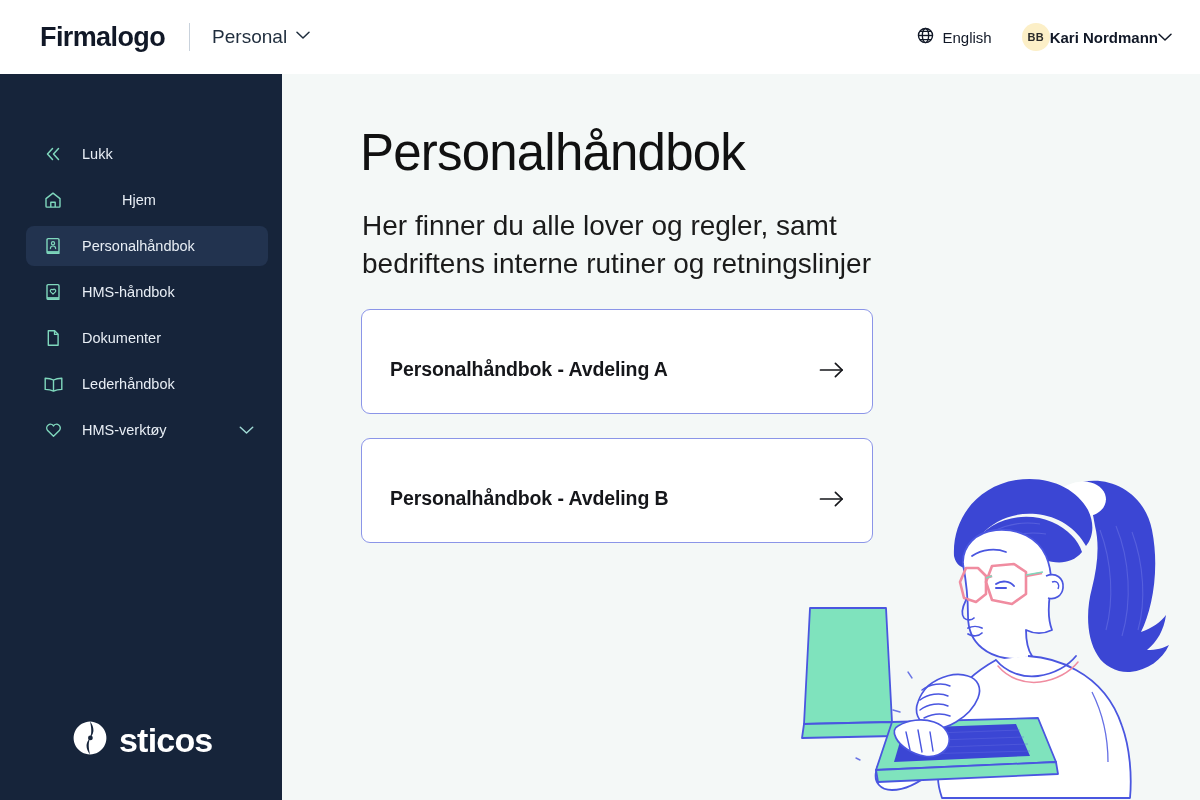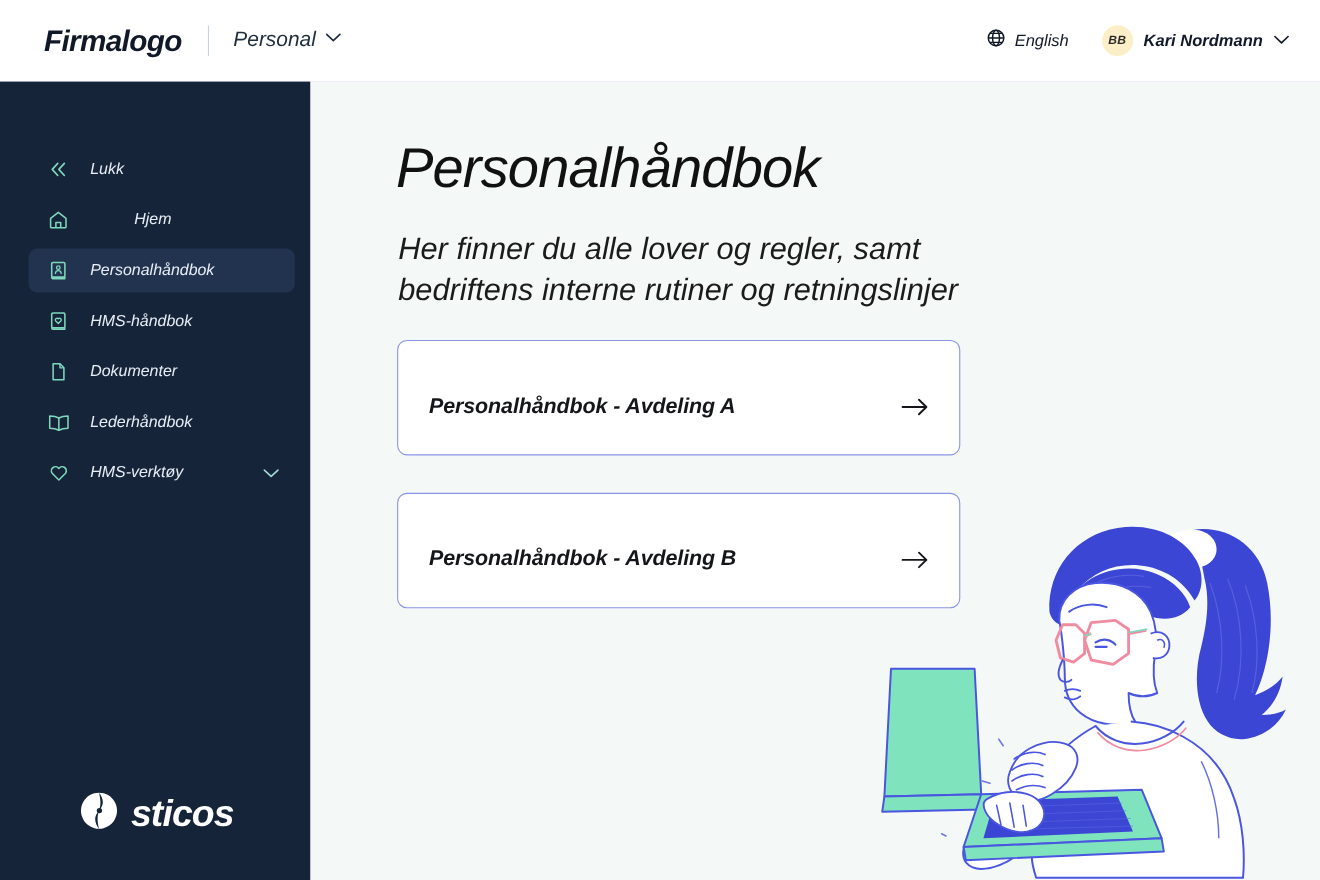--- a/index.html
+++ b/index.html
@@ -9,22 +9,21 @@
     height: 800px;
     overflow: hidden;
     font-family: "Liberation Sans", sans-serif;
     background: #ffffff;
   }
 
   #app {
     position: relative;
     width: 1200px;
     height: 800px;
-    background: #c4b5fd;
-    font-style: italic;
+    background: #a21caf;
   }
 
   
   .topbar {
     position: absolute;
     top: 0; left: 0;
     width: 1200px;
     height: 74px;
     background: #ffffff;
     display: flex;
@@ -79,21 +78,20 @@
     cursor: pointer;
   }
   .lang-label {
     font-size: 15px;
     color: #111827;
   }
 
   .user-btn {
     display: flex;
     align-items: center;
-    gap: 10px;
     cursor: pointer;
   }
   .avatar {
     width: 28px;
     height: 28px;
     border-radius: 50%;
     background: #fcefc7;
     display: flex;
     align-items: center;
     justify-content: center;
@@ -217,21 +215,21 @@
     height: 105px;
     background: #ffffff;
     border: 1.5px solid #8b95e8;
     border-radius: 9px;
     display: flex;
     align-items: center;
     padding: 16px 27px 0 28px;
     cursor: pointer;
   }
   .card-1 { top: 235px; }
-  .card-2 { top: 374px; }
+  .card-2 { top: 364px; }
 
   .card-title {
     font-size: 19.5px;
     font-weight: 700;
     color: #15161a;
     letter-spacing: -0.1px;
     white-space: nowrap;
   }
   .card-arrow {
     margin-left: auto;

